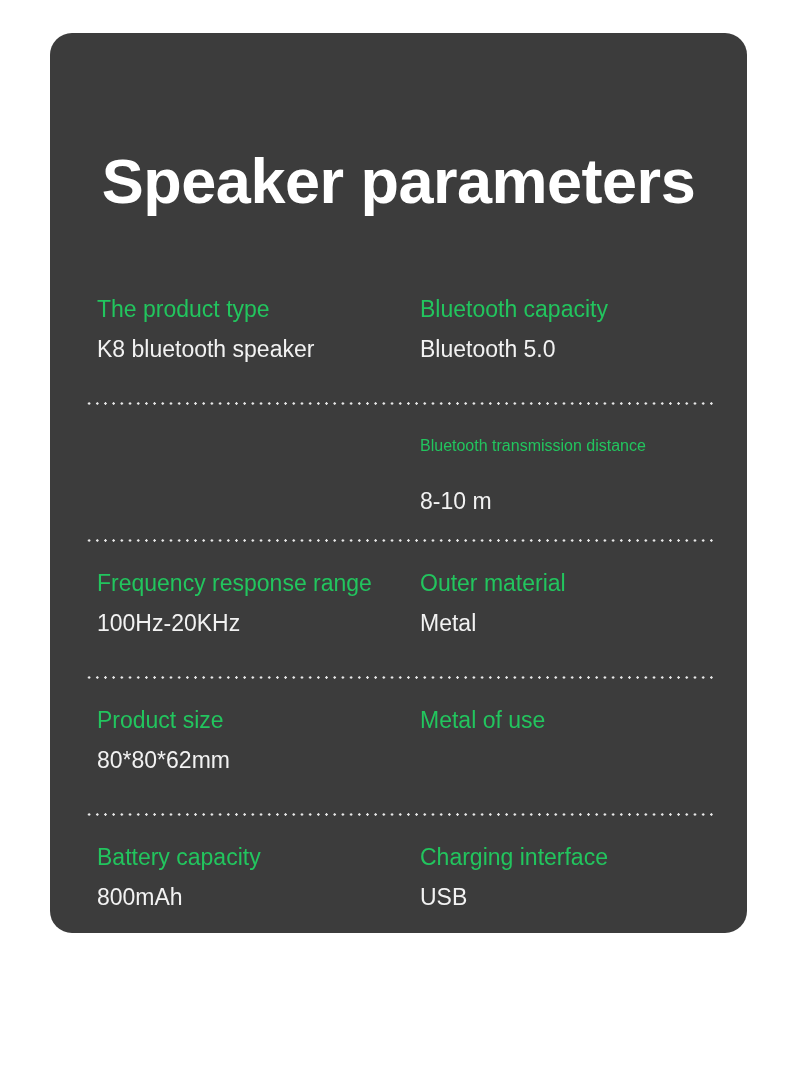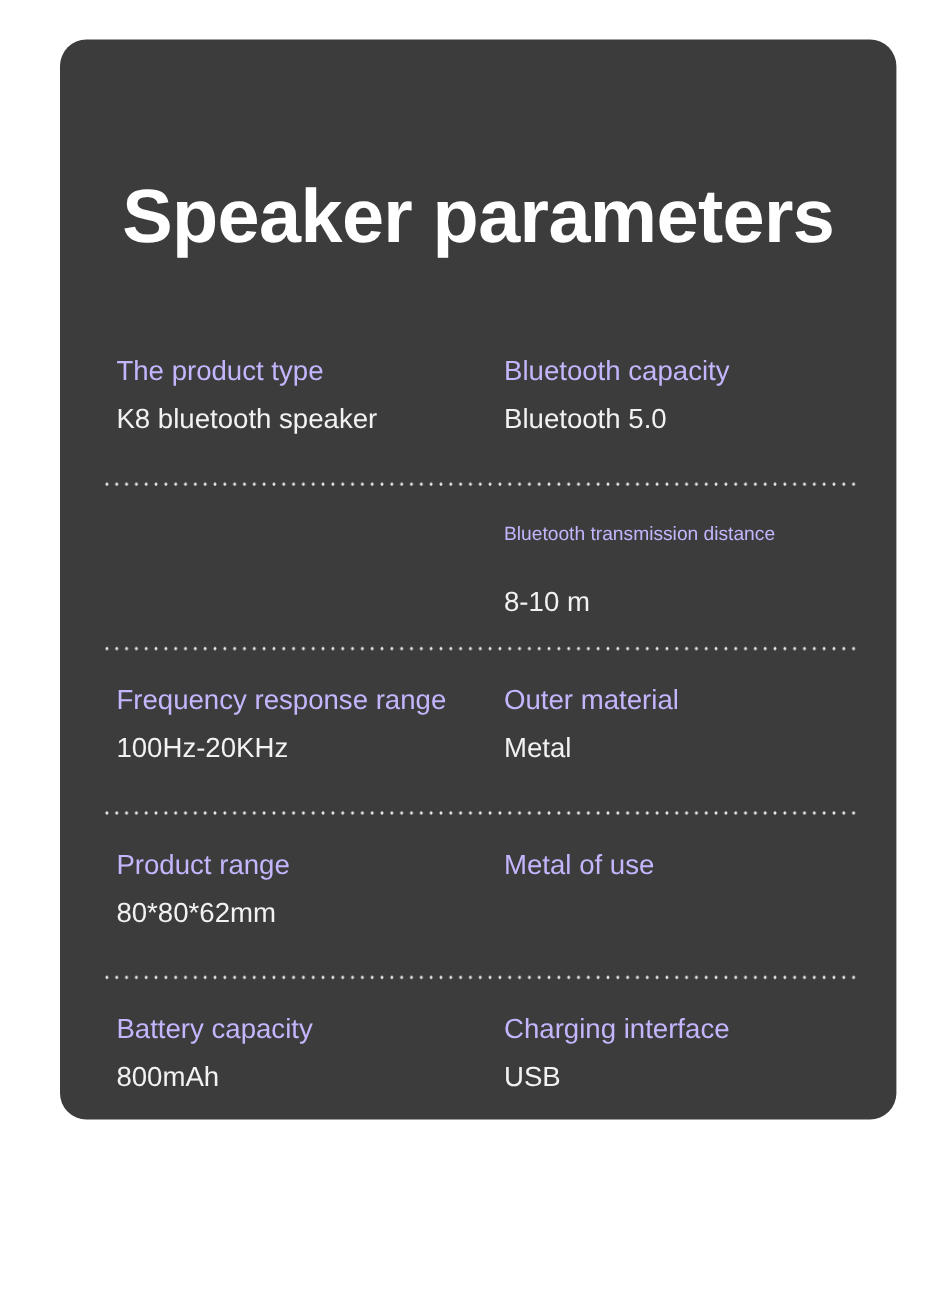--- a/index.html
+++ b/index.html
@@ -57,21 +57,21 @@
   }
 
   .spec-cell {
     position: absolute;
     top: 0;
   }
   .spec-cell.col-left  { left: 47px;  width: 323px; }
   .spec-cell.col-right { left: 370px; width: 300px; }
 
   .spec-label {
-    color: #c4b5fd;
+    color: #22c55e;
     font-size: 23px;
     line-height: 29px;
     font-weight: normal;
     white-space: nowrap;
   }
   .spec-label.small {
     font-size: 16px;
     line-height: 27px;
   }
 
@@ -135,21 +135,21 @@
       </div>
       <div class="spec-cell col-right">
         <div class="spec-label">Outer material</div>
         <div class="spec-value">Metal</div>
       </div>
       <div class="spec-divider"></div>
     </div>
 
     <div class="spec-row">
       <div class="spec-cell col-left">
-        <div class="spec-label">Product range</div>
+        <div class="spec-label">Product size</div>
         <div class="spec-value">80*80*62mm</div>
       </div>
       <div class="spec-cell col-right">
         <div class="spec-label">Metal of use</div>
       </div>
       <div class="spec-divider"></div>
     </div>
 
     <div class="spec-row last">
       <div class="spec-cell col-left">

